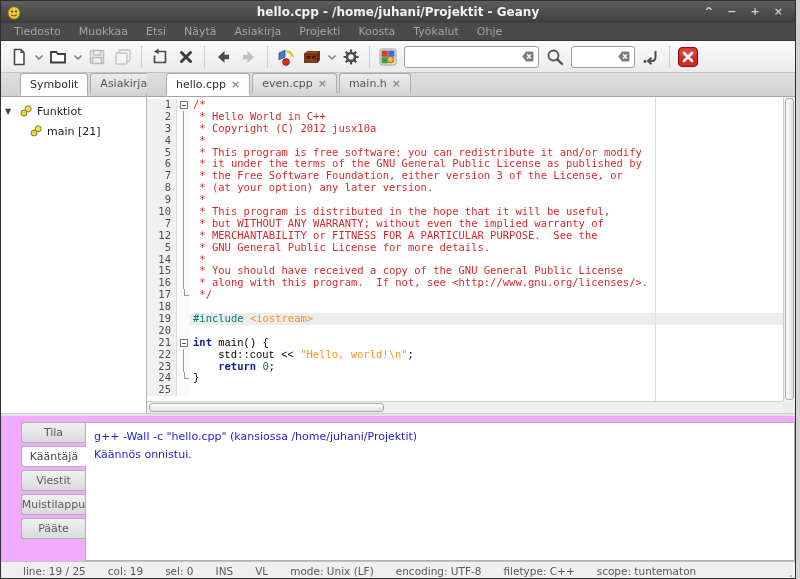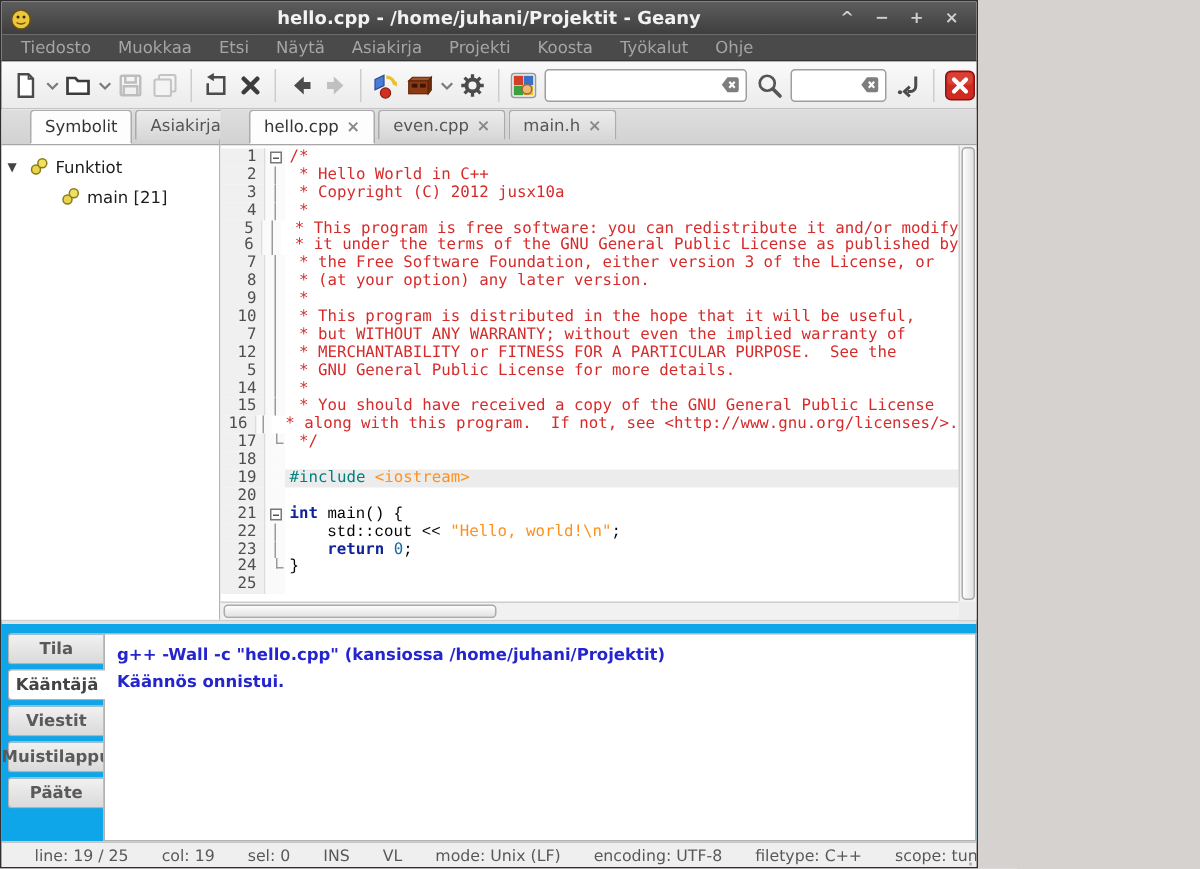--- a/index.html
+++ b/index.html
@@ -1,17 +1,17 @@
 <!DOCTYPE html>
 <html style="--comment: #d62b2b; --preprocessor: #007f7f; --string: #ff901e; --keyword: #10239c; --number: #176ba0; --current-line-bg: #ececec; --long-line-marker: #cfe8cf; --compiler-message: #2525d0; --quit-button: #cc2222;"><head>
 <meta charset="utf-8">
 <style>
   html,body{margin:0;padding:0;background:#d6d2d0;}
   *{box-sizing:border-box;}
-  .win{width:652px;height:579px;position:relative;overflow:hidden;
+  .win{width:796px;height:579px;position:relative;overflow:hidden;
        font-family:"DejaVu Sans","Liberation Sans",sans-serif;background:#f0f0f0;
        border:1px solid #2e2e2e;}
   
   .titlebar{height:22px;background:linear-gradient(#5d5d5d,#3e3e3e);display:flex;align-items:center;
             color:#f2f2f2;position:relative;}
   .app-icon{width:16px;height:16px;margin-left:5px;display:inline-flex;}
   .title{position:absolute;left:0;right:0;text-align:center;font-size:12px;font-weight:bold;pointer-events:none;}
   .winbtns{margin-left:auto;display:flex;gap:14px;padding-right:12px;z-index:2;}
   .wbtn{font-size:11px;font-weight:bold;color:#cfcfcf;line-height:20px;cursor:default;}
   
@@ -36,21 +36,21 @@
   .side-tabs,.etabbar{height:24px;background:linear-gradient(#dedede,#d2d2d2);border-bottom:1px solid #a6a6a6;
         display:flex;align-items:flex-start;padding-left:19px;}
   .stab,.etab{font-size:11px;color:#555;padding:0 9px;height:20px;line-height:20px;
         background:linear-gradient(#ececec,#d7d7d7);border:1px solid #ababab;border-bottom:none;
         border-radius:3px 3px 0 0;margin-right:2px;white-space:nowrap;display:flex;align-items:center;gap:5px;}
   .stab.active,.etab.active{background:#fdfdfd;color:#333;height:23px;position:relative;z-index:2;
         margin-bottom:-1px;border-bottom:1px solid #fdfdfd;}
   .etab-close{color:#8a8a8a;font-size:11px;font-weight:bold;line-height:10px;}
   .tree{flex:1;background:#fff;padding-top:4px;font-size:11px;color:#1c1c1c;}
   .trow{display:flex;align-items:center;height:20px;gap:4px;padding-left:4px;}
-  .trow.indent{padding-left:39px;}
+  .trow.indent{padding-left:28px;}
   .expander{font-size:8px;color:#444;width:10px;}
   .sym-icon{display:inline-flex;width:14px;height:14px;}
   .editor{flex:1;display:flex;flex-direction:column;min-width:0;}
   .ebody{flex:1;background:#fff;position:relative;overflow:hidden;}
   .lines{position:absolute;left:0;top:2px;right:12px;}
   .cl{display:flex;height:11.9px;line-height:11.9px;font-family:"DejaVu Sans Mono","Liberation Mono",monospace;
       font-size:10.5px;color:#000;}
   .ln{width:30px;background:#f0f0f0;color:#4f4f4f;text-align:right;padding-right:5px;border-right:1px solid #dcdcdc;}
   .fold{width:13px;display:flex;justify-content:center;background:#fafafa;}
   .fbox{display:block;width:8px;height:8px;border:1px solid #777;background:#fff;align-self:center;position:relative;}
@@ -69,21 +69,21 @@
   .vscroll{position:absolute;right:0;top:0;bottom:12px;width:12px;background:#f1f1f1;border-left:1px solid #cfcfcf;}
   .vscroll .thumb{position:absolute;left:1px;right:1px;top:1px;bottom:1px;border-radius:3px;
       background:linear-gradient(90deg,#fdfdfd,#e2e2e2);border:1px solid #aaa;}
   .hscroll{position:absolute;left:0;right:12px;bottom:0;height:12px;background:#f1f1f1;border-top:1px solid #cfcfcf;}
   .hscroll .thumbh{position:absolute;left:2px;top:1px;bottom:1px;width:37%;border-radius:3px;
       background:linear-gradient(#fdfdfd,#e2e2e2);border:1px solid #aaa;}
   .corner{position:absolute;right:0;bottom:0;width:12px;height:12px;background:#ececec;}
   
   .hsplit{height:3px;background:#e2e2e2;border-top:1px solid #cfcfcf;}
   
-  .bottpanel{height:145px;background:#0ea5e9;display:flex;padding:6px 0 0 4px;font-weight:bold;}
+  .bottpanel{height:145px;background:#f0abfc;display:flex;padding:6px 0 0 20px;}
   .btabs{width:64px;display:flex;flex-direction:column;}
   .btab{height:21px;margin-bottom:3px;font-size:11px;color:#5a5a5a;display:flex;align-items:center;justify-content:center;
         background:linear-gradient(#f1f1f1,#dadada);border:1px solid #b2b2b2;border-right:none;border-radius:3px 0 0 3px;white-space:nowrap;}
   .btab.active{background:#fff;color:#444;position:relative;z-index:2;margin-right:-1px;}
   .bcontent{flex:1;background:#fff;border:1px solid #b2b2b2;padding:5px 8px;overflow:hidden;}
   .cmp-line{font-size:11px;line-height:18px;color:var(--compiler-message,#2525d0);white-space:pre;}
   
   .statusbar{height:19px;background:#efefef;border-top:1px solid #c4c4c4;display:flex;align-items:center;
              font-size:10.5px;color:#585858;position:relative;}
   .st-item{margin-left:22px;white-space:nowrap;}

